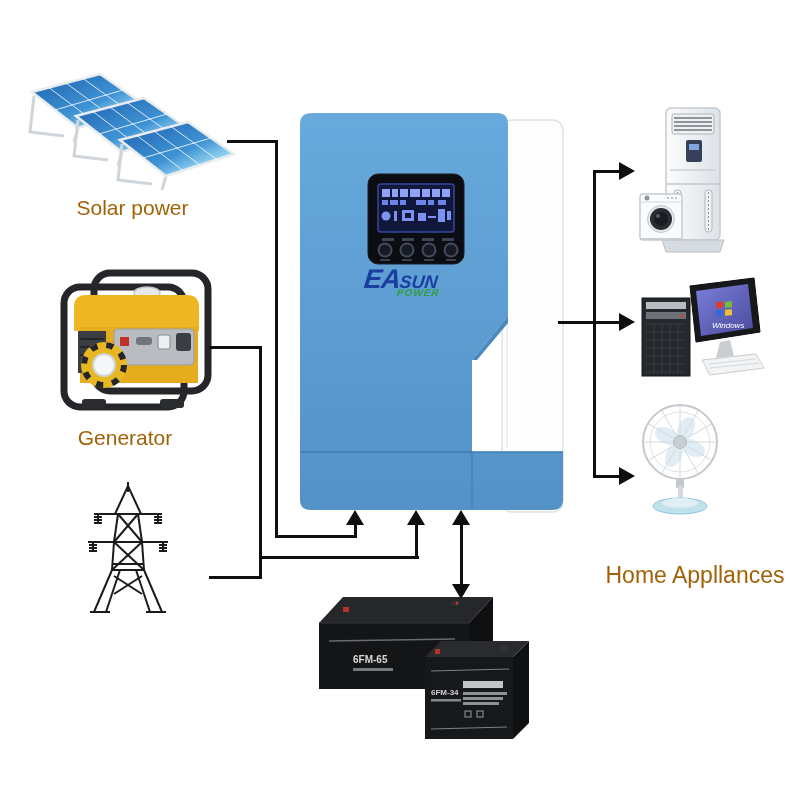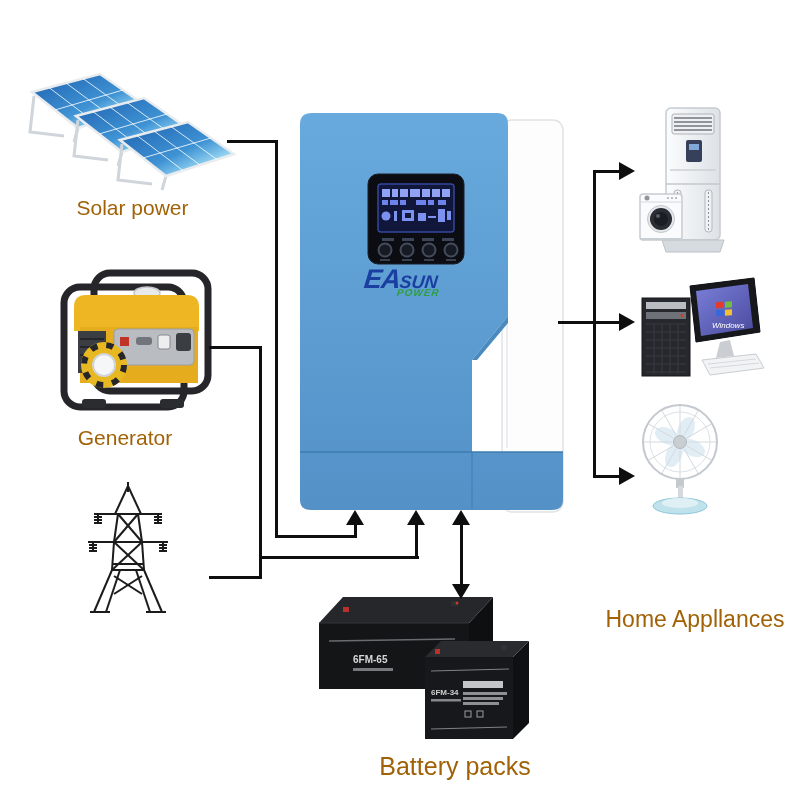--- a/index.html
+++ b/index.html
@@ -303,21 +303,21 @@
     </g>
     <circle cx="40" cy="40" r="37" fill="none" stroke="#c3c9cf" stroke-width="2"></circle>
     <circle cx="40" cy="40" r="30" fill="none" stroke="#dde1e5" stroke-width="1"></circle>
     <circle cx="40" cy="40" r="6.5" fill="#c9ced3" stroke="#b0b6bc"></circle>
     <rect x="36" y="76" width="8" height="10" fill="#c4c9ce"></rect>
     <rect x="38" y="84" width="5" height="16" fill="#d6dade"></rect>
     <ellipse cx="40" cy="104" rx="27" ry="8" fill="#bfe2ec" stroke="#8fc6d8"></ellipse>
     <ellipse cx="40" cy="101" rx="18" ry="5" fill="#dff0f5"></ellipse>
   </svg>
 
-  <div class="label lbl-app" style="left:605px;top:562px;width:180px;margin-top:44px;">Home Appllances</div>
+  <div class="label lbl-app" style="left:605px;top:562px;width:180px;">Home Appllances</div>
 
   <svg class="comp" style="left:305px;top:583px;z-index:2;" width="230" height="170" viewBox="0 0 230 170">
 
     <g>
       <polygon points="14,40 38,14 188,14 164,40" fill="#26272b"></polygon>
       <polygon points="164,40 188,14 188,80 164,106" fill="#0e0f11"></polygon>
       <rect x="14" y="40" width="150" height="66" fill="#141517"></rect>
       <line x1="14" y1="40" x2="164" y2="40" stroke="#323439" stroke-width="1"></line>
       <rect x="38" y="24" width="6" height="5" fill="#b8312b"></rect>
       <rect x="146" y="18" width="7" height="5" fill="#2e2f33"></rect>
@@ -338,21 +338,20 @@
       <rect x="126" y="116" width="30" height="2.5" fill="#85878b"></rect>
       <rect x="158" y="98" width="40" height="7" fill="#c3c5c9"></rect>
       <rect x="158" y="109" width="44" height="3" fill="#8e9094"></rect>
       <rect x="158" y="114" width="40" height="3" fill="#8e9094"></rect>
       <rect x="158" y="119" width="36" height="3" fill="#8e9094"></rect>
       <rect x="160" y="128" width="6" height="6" fill="none" stroke="#9a9ca0"></rect>
       <rect x="172" y="128" width="6" height="6" fill="none" stroke="#9a9ca0"></rect>
       <line x1="126" y1="146" x2="202" y2="144" stroke="#7f8185" stroke-width="1"></line>
     </g>
   </svg>
-  <div class="label lbl-bat" style="left:365px;top:752px;width:180px;">Battery packs</div>
 
   <div class="line" style="left:227px;top:140px;width:51px;height:3px;"></div>
   <div class="line" style="left:275px;top:140px;width:3px;height:398px;"></div>
   <div class="line" style="left:275px;top:535px;width:82px;height:3px;"></div>
   <div class="line" style="left:354px;top:521px;width:3px;height:16px;"></div>
   <div class="arr arr-up" style="left:346px;top:510px;"></div>
 
   <div class="line" style="left:209px;top:346px;width:53px;height:3px;"></div>
   <div class="line" style="left:259px;top:346px;width:3px;height:233px;"></div>
   <div class="line" style="left:209px;top:576px;width:53px;height:3px;"></div>

